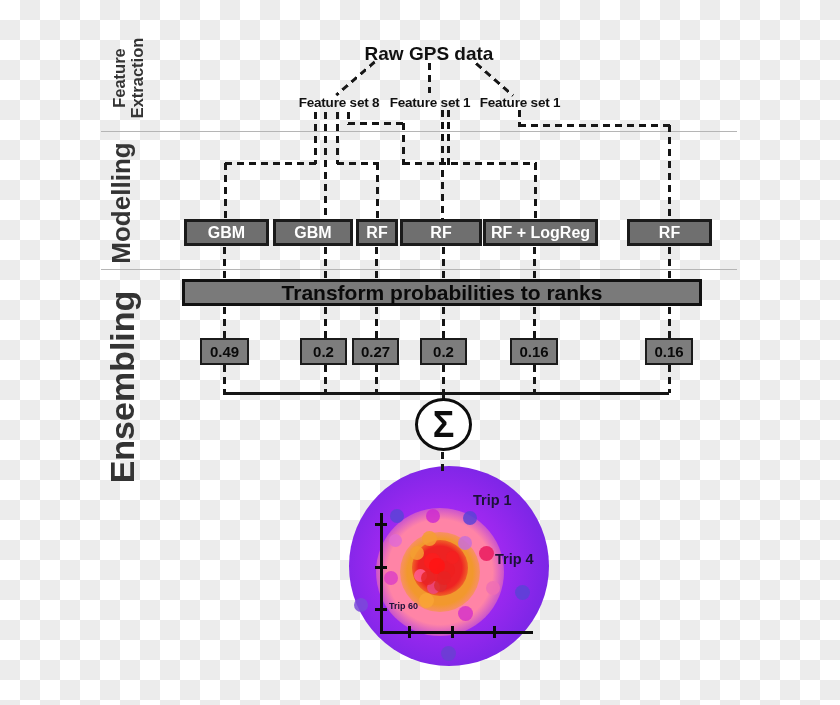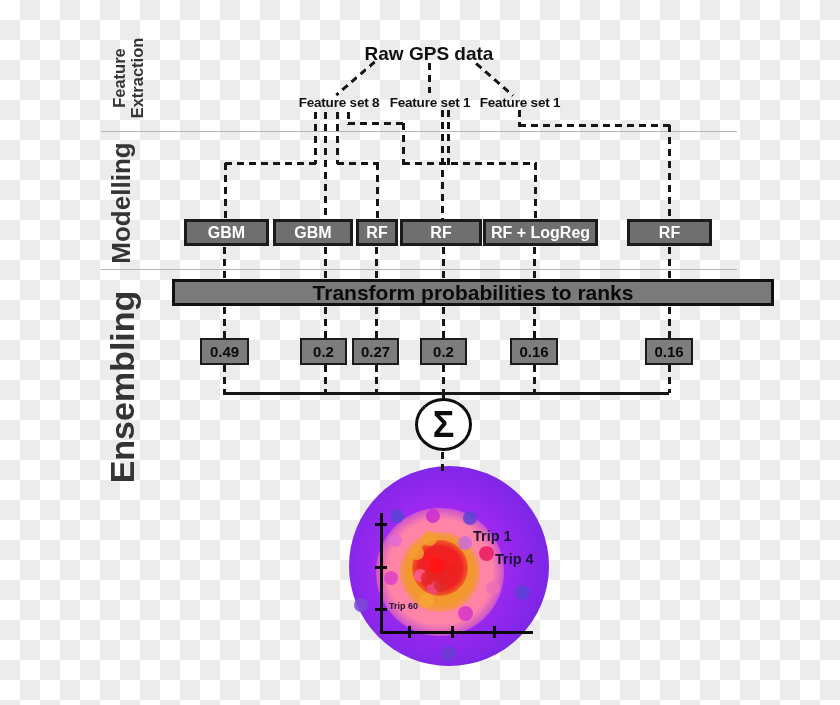--- a/index.html
+++ b/index.html
@@ -69,21 +69,21 @@
 <div class="fslabel" style="left:370px;top:95px;">Feature set 1</div>
 <div class="fslabel" style="left:460px;top:95px;">Feature set 1</div>
 
 <div class="mbox" style="left:184px;width:85px;top:219px;">GBM</div>
 <div class="mbox" style="left:273px;width:80px;top:219px;">GBM</div>
 <div class="mbox" style="left:356px;width:42px;top:219px;">RF</div>
 <div class="mbox" style="left:400px;width:82px;top:219px;">RF</div>
 <div class="mbox" style="left:483px;width:115px;top:219px;">RF + LogReg</div>
 <div class="mbox" style="left:627px;width:85px;top:219px;">RF</div>
 
-<div class="bigbar" style="left:172px;top:279px;width:602px;height:27px;">Transform probabilities to ranks</div>
+<div class="bigbar" style="left:182px;top:279px;width:520px;height:27px;">Transform probabilities to ranks</div>
 
 <div class="sbox" style="left:200px;width:49px;top:338px;">0.49</div>
 <div class="sbox" style="left:300px;width:47px;top:338px;">0.2</div>
 <div class="sbox" style="left:352px;width:47px;top:338px;">0.27</div>
 <div class="sbox" style="left:420px;width:47px;top:338px;">0.2</div>
 <div class="sbox" style="left:510px;width:48px;top:338px;">0.16</div>
 <div class="sbox" style="left:645px;width:48px;top:338px;">0.16</div>
 
 <div class="solidline" style="left:223px;top:392px;width:446px;height:3px;"></div>
 <div class="solidline" style="left:442px;top:392px;width:3px;height:8px;"></div>
@@ -100,21 +100,21 @@
 
   <div class="axis" style="left:31px;top:47px;width:3px;height:121px;"></div>
   <div class="axis" style="left:31px;top:165px;width:153px;height:3px;"></div>
   <div class="axis" style="left:26px;top:57px;width:12px;height:3px;"></div>
   <div class="axis" style="left:26px;top:100px;width:12px;height:3px;"></div>
   <div class="axis" style="left:26px;top:142px;width:12px;height:3px;"></div>
   <div class="axis" style="left:59px;top:160px;width:3px;height:12px;"></div>
   <div class="axis" style="left:102px;top:160px;width:3px;height:12px;"></div>
   <div class="axis" style="left:144px;top:160px;width:3px;height:12px;"></div>
 
-  <div class="triplabel" style="left:124px;top:26px;font-size:14.5px;margin-top:36px;">Trip 1</div>
+  <div class="triplabel" style="left:124px;top:26px;font-size:14.5px;">Trip 1</div>
   <div class="triplabel" style="left:146px;top:85px;font-size:14.5px;">Trip 4</div>
   <div class="triplabel" style="left:40px;top:135px;font-size:9px;">Trip 60</div>
 <div class="dot" style="left:40.7px;top:43px;width:14px;height:14px;background:#5b43d6;"></div>
     <div class="dot" style="left:76.7px;top:43px;width:14px;height:14px;background:#cc2bd0;"></div>
     <div class="dot" style="left:114px;top:45px;width:14px;height:14px;background:#5b43d6;"></div>
     <div class="dot" style="left:109px;top:70px;width:14px;height:14px;background:#c96fd6;"></div>
     <div class="dot" style="left:39.5px;top:67.5px;width:13px;height:13px;background:#e06ad4;"></div>
     <div class="dot" style="left:72.5px;top:64.5px;width:15px;height:15px;background:#f59d33;"></div>
     <div class="dot" style="left:61px;top:80px;width:14px;height:14px;background:#f59d33;"></div>
     <div class="dot" style="left:130.2px;top:79.5px;width:15px;height:15px;background:#ea1a5e;"></div>

